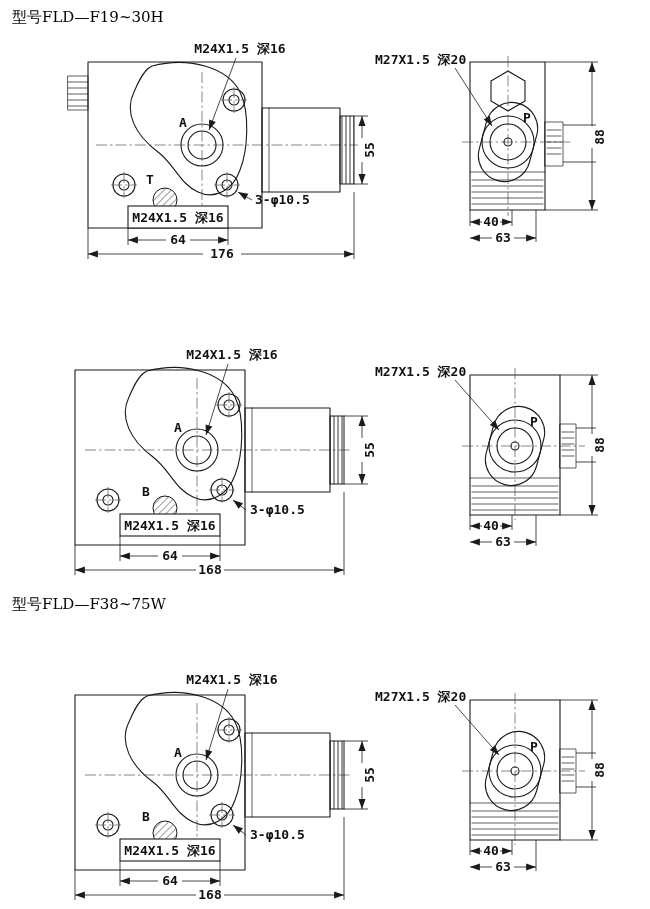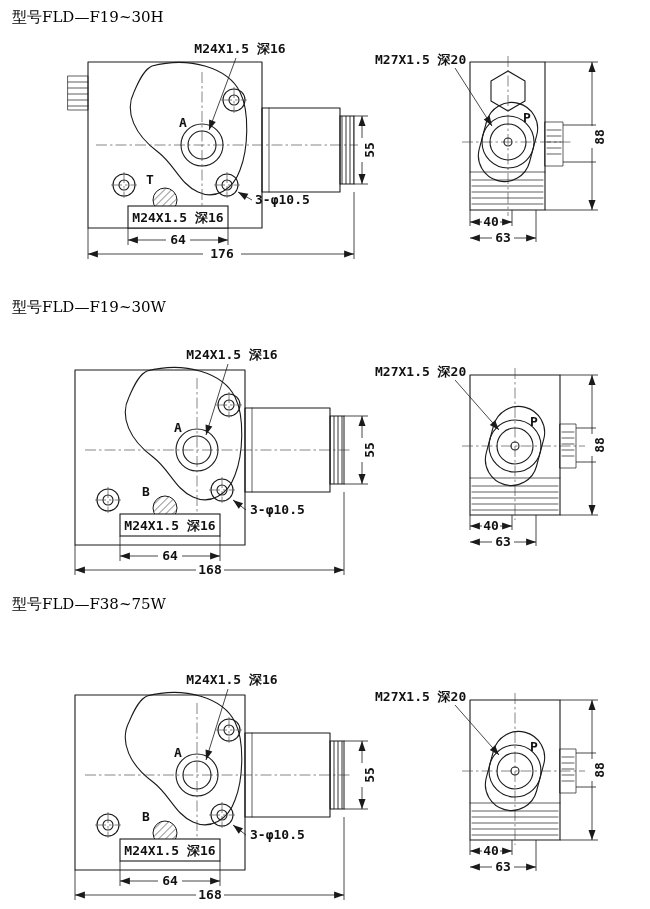--- a/index.html
+++ b/index.html
@@ -17,21 +17,20 @@
   .wbox{fill:#fff;stroke:#1a1a1a;stroke-width:1.1;}
   svg.draw text{font-family:"DejaVu Sans Mono","Liberation Mono",monospace;
                 font-size:13px;font-weight:bold;fill:#111;}
 </style>
 </head>
 <body>
 
 <div class="sheet">
 
   <div class="title" style="top:8px">型号FLD—F19~30H</div>
-  <div class="title" style="top:298px">型号FLD—F19~30W</div>
   <div class="title" style="top:595px">型号FLD—F38~75W</div>
 
   <svg class="draw" width="650" height="909" viewBox="0 0 650 909">
     <defs>
       <marker id="arr" viewBox="0 0 10 8" refX="9.5" refY="4" markerWidth="11" markerHeight="9" orient="auto" markerUnits="userSpaceOnUse">
         <path d="M0.5,0.8 L9.5,4 L0.5,7.2 Z" fill="#1a1a1a"></path>
       </marker>
       <pattern id="hatch45" width="5" height="5" patternUnits="userSpaceOnUse" patternTransform="rotate(45)">
         <line x1="0" y1="0" x2="0" y2="5" stroke="#333" stroke-width="1"></line>
       </pattern>

